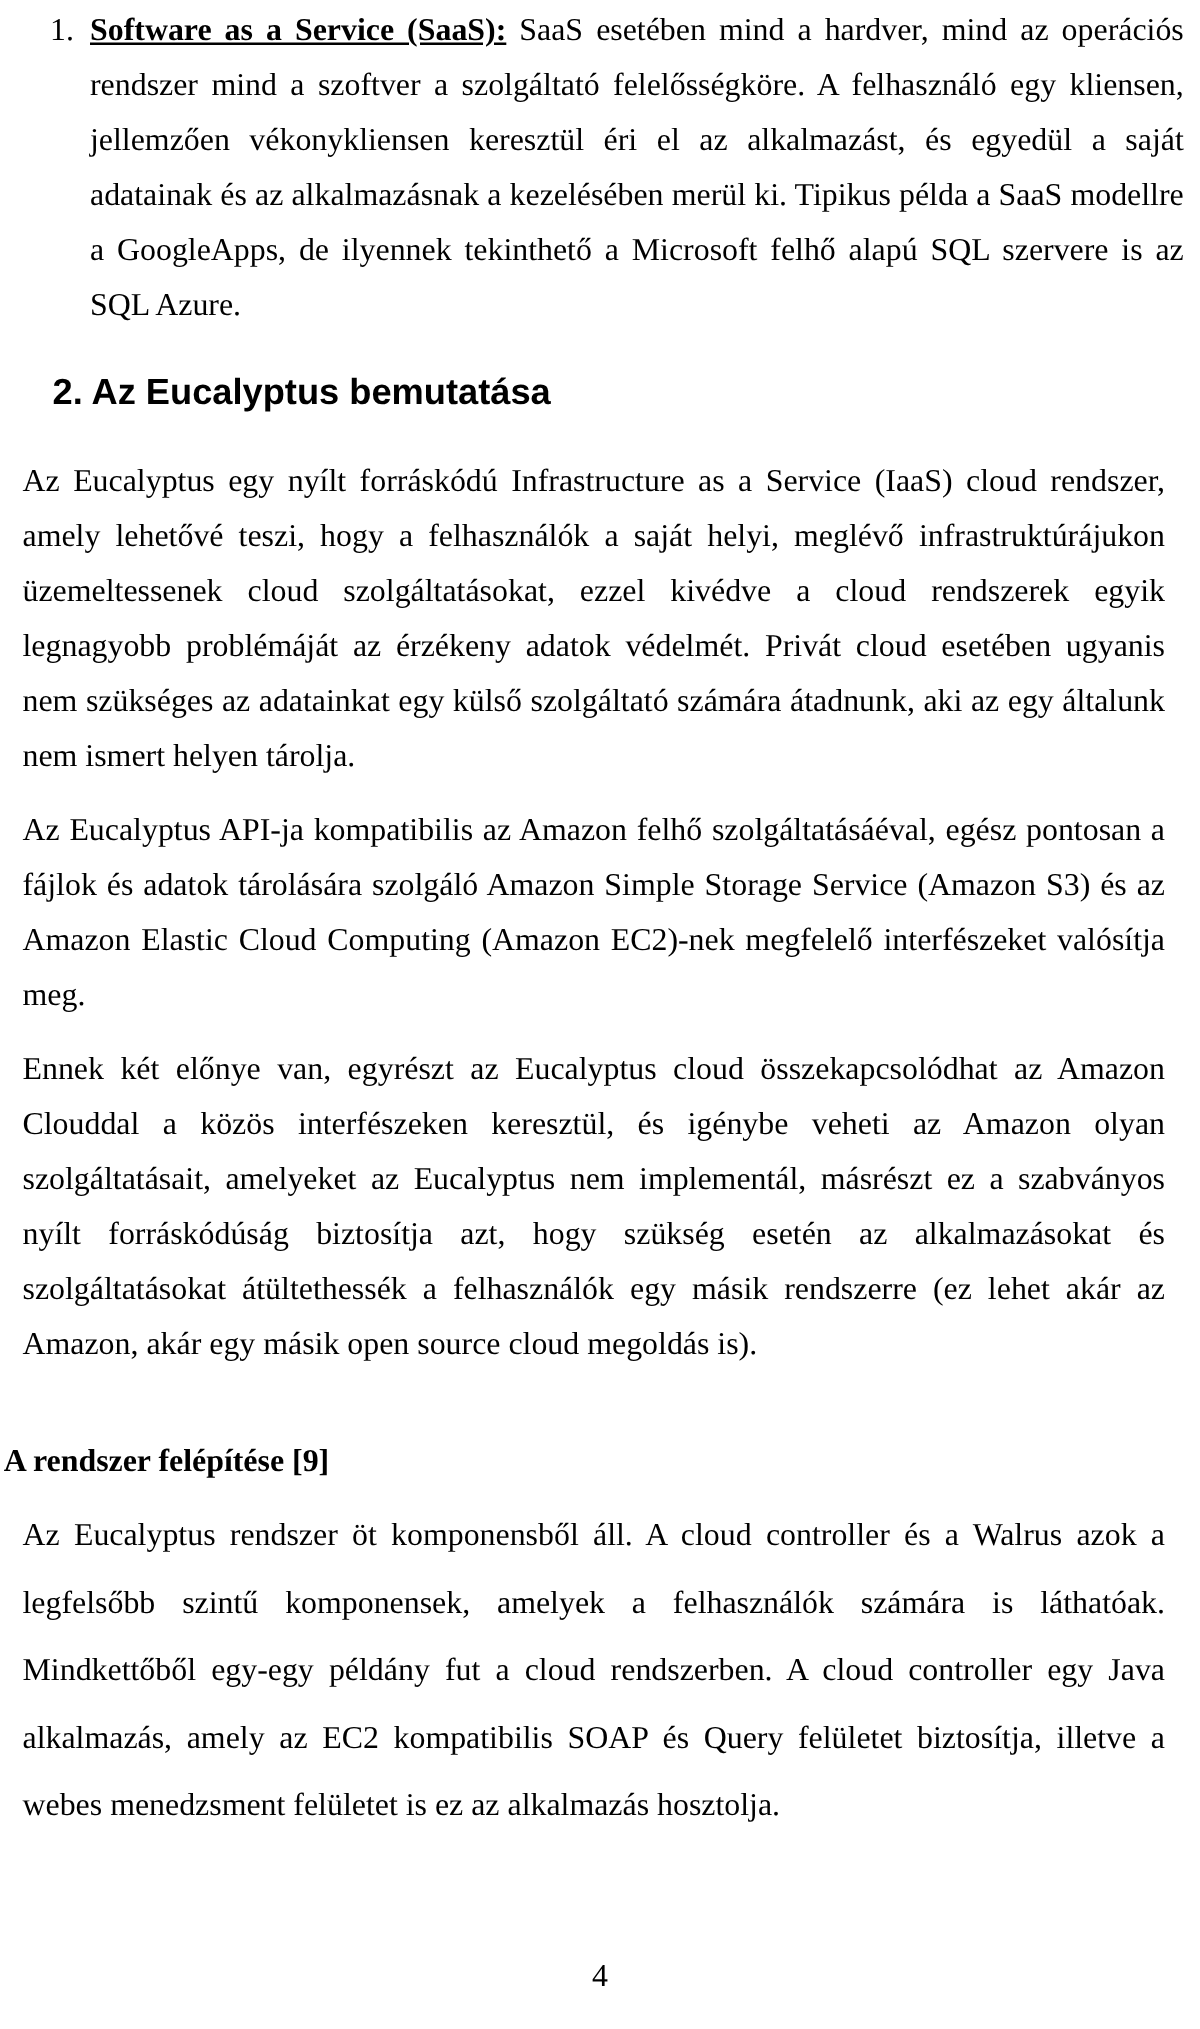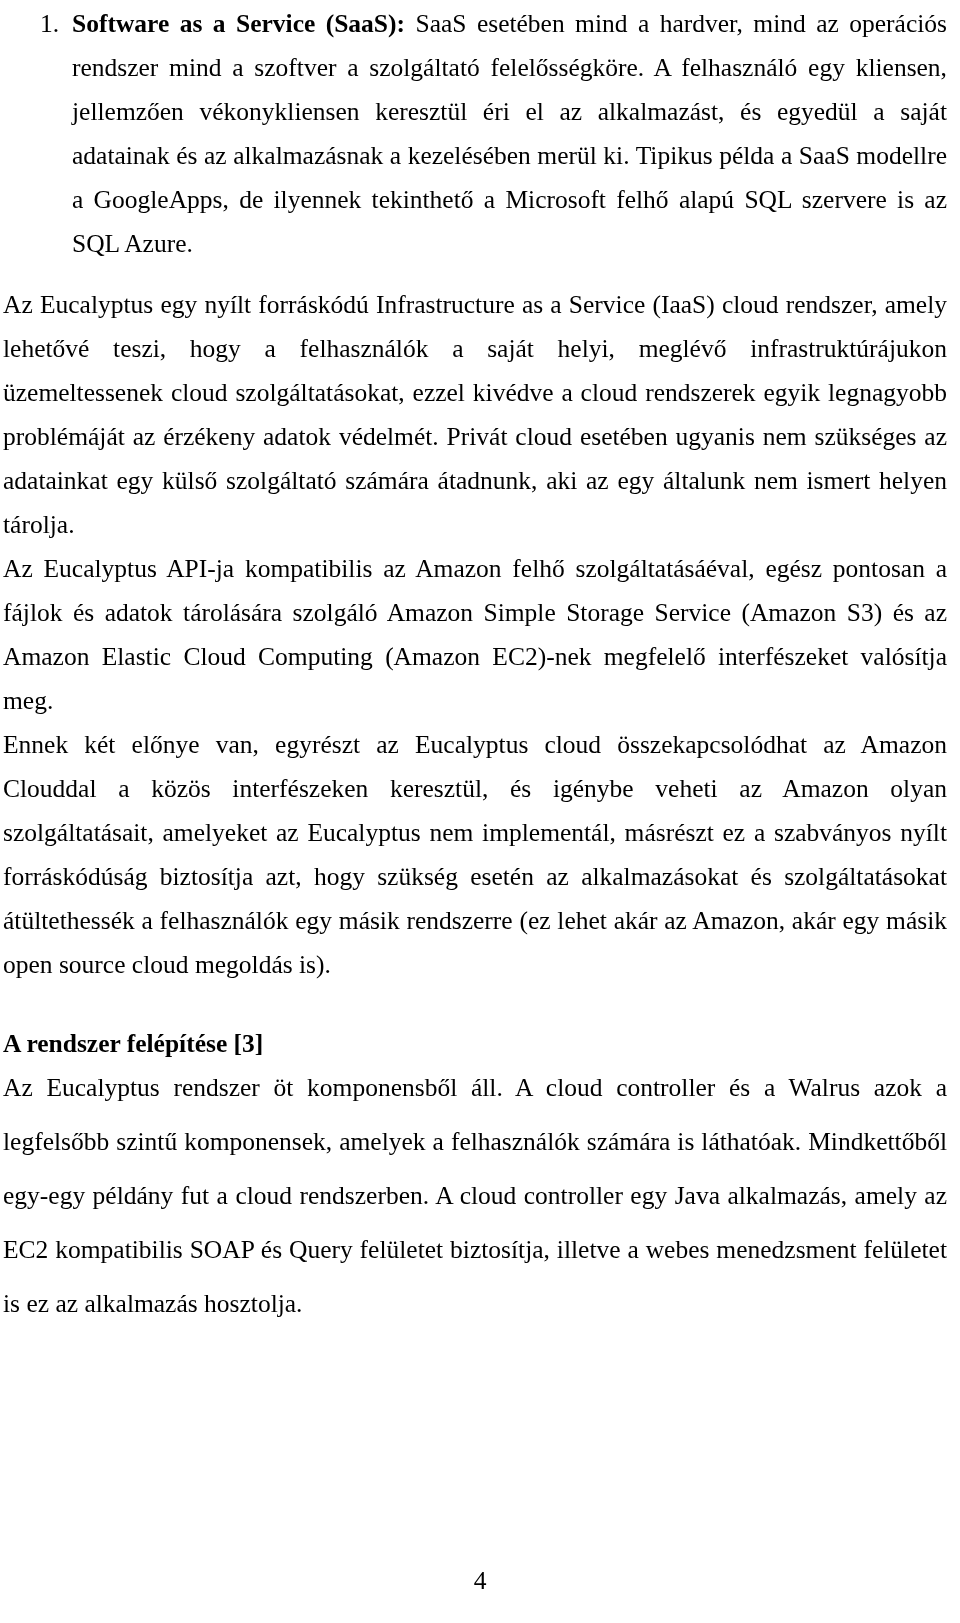--- a/index.html
+++ b/index.html
@@ -41,20 +41,21 @@
   }
   .numbered-item .marker {
     position: absolute;
     left: 37px;
     top: 2px;
     font-size: 25.5px;
     line-height: 44px;
   }
   .numbered-item .lead {
     font-weight: bold;
+    text-decoration: underline;
   }
 
   
   .section-heading {
     font-family: "Liberation Sans", "DejaVu Sans", sans-serif;
     font-weight: bold;
     font-size: 29px;
     line-height: 34px;
     margin: 0;
     padding-left: 39px;
@@ -62,21 +63,21 @@
     padding-bottom: 0;
     letter-spacing: 0px;
   }
 
   
   .body-para {
     font-size: 25.5px;
     line-height: 44px;
     text-align: justify;
     text-justify: inter-word;
-    margin: 0;
+    margin: 15px;
     padding: 0;
   }
   .body-para.first-after-heading {
     padding-top: 17px;
   }
   .body-para.tight {
     line-height: 54px;
   }
 
   
@@ -106,25 +107,26 @@
 </head>
 <body>
 
 <div class="page">
   <div class="content">
 
     <p class="numbered-item">
       <span class="marker">1.</span><span class="lead">Software as a Service (SaaS):</span><span> SaaS esetében mind a hardver, mind az operációs rendszer mind a szoftver a szolgáltató felelősségköre. A felhasználó egy kliensen, jellemzően vékonykliensen keresztül éri el az alkalmazást, és egyedül a saját adatainak és az alkalmazásnak a kezelésében merül ki. Tipikus példa a SaaS modellre a GoogleApps, de ilyennek tekinthető a Microsoft felhő alapú SQL szervere is az SQL Azure.</span>
     </p>
 
+    <h2 class="section-heading">2. Az Eucalyptus bemutatása</h2>
 
     <p class="body-para first-after-heading">Az Eucalyptus egy nyílt forráskódú Infrastructure as a Service (IaaS) cloud rendszer, amely lehetővé teszi, hogy a felhasználók a saját helyi, meglévő infrastruktúrájukon üzemeltessenek cloud szolgáltatásokat, ezzel kivédve a cloud rendszerek egyik legnagyobb problémáját az érzékeny adatok védelmét. Privát cloud esetében ugyanis nem szükséges az adatainkat egy külső szolgáltató számára átadnunk, aki az egy általunk nem ismert helyen tárolja.</p>
     <p class="body-para">Az Eucalyptus API-ja kompatibilis az Amazon felhő szolgáltatásáéval, egész pontosan a fájlok és adatok tárolására szolgáló Amazon Simple Storage Service (Amazon S3) és az Amazon Elastic Cloud Computing (Amazon EC2)-nek megfelelő interfészeket valósítja meg.</p>
     <p class="body-para">Ennek két előnye van, egyrészt az Eucalyptus cloud összekapcsolódhat az Amazon Clouddal a közös interfészeken keresztül, és igénybe veheti az Amazon olyan szolgáltatásait, amelyeket az Eucalyptus nem implementál, másrészt ez a szabványos nyílt forráskódúság biztosítja azt, hogy szükség esetén az alkalmazásokat és szolgáltatásokat átültethessék a felhasználók egy másik rendszerre (ez lehet akár az Amazon, akár egy másik open source cloud megoldás is).</p>
 
-    <h3 class="sub-heading">A rendszer felépítése [3]</h3>
+    <h3 class="sub-heading">A rendszer felépítése [9]</h3>
 
     <p class="body-para tight">Az Eucalyptus rendszer öt komponensből áll. A cloud controller és a Walrus azok a legfelsőbb szintű komponensek, amelyek a felhasználók számára is láthatóak. Mindkettőből egy-egy példány fut a cloud rendszerben. A cloud controller egy Java alkalmazás, amely az EC2 kompatibilis SOAP és Query felületet biztosítja, illetve a webes menedzsment felületet is ez az alkalmazás hosztolja.</p>
 
   </div>
 
   <div class="page-number">4</div>
 </div>
 
 </body></html>

